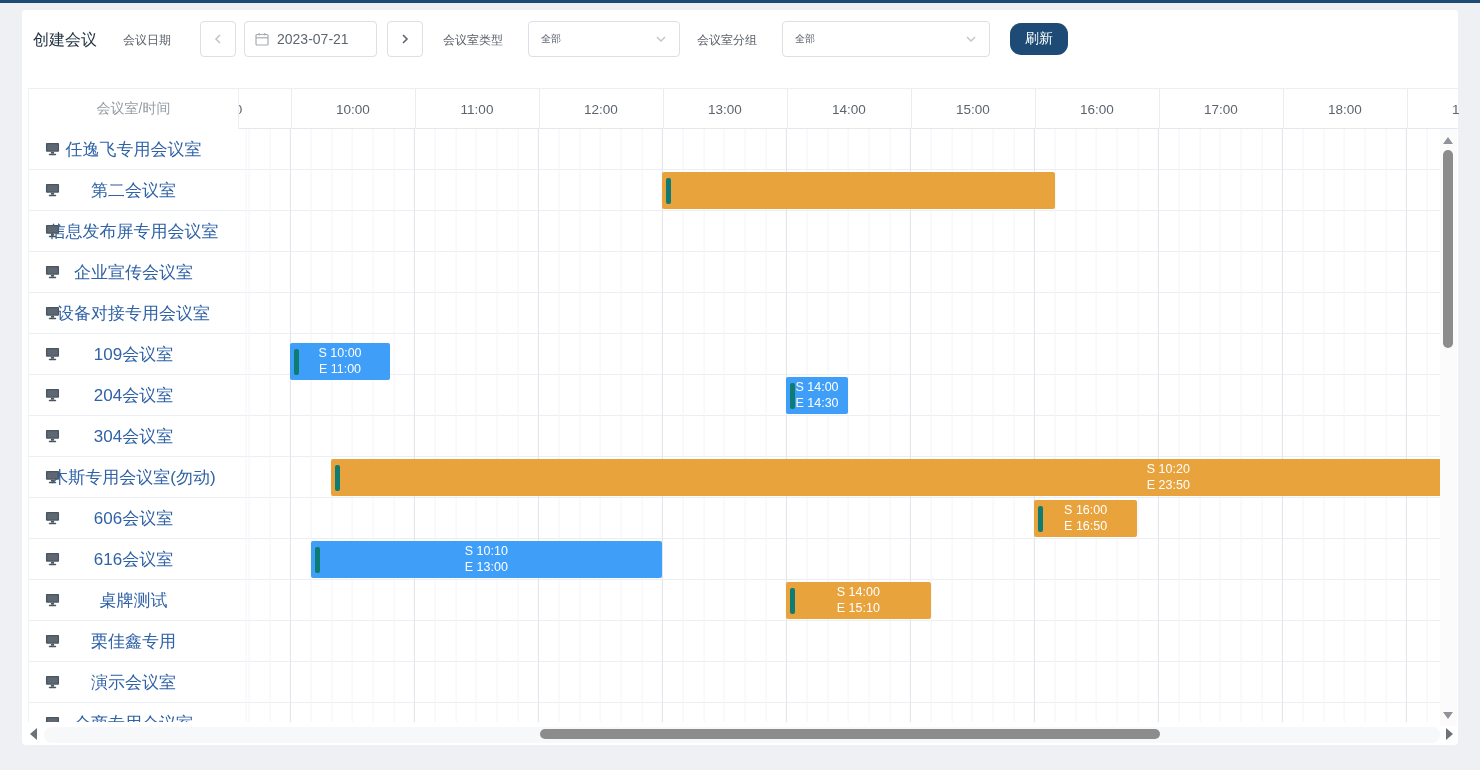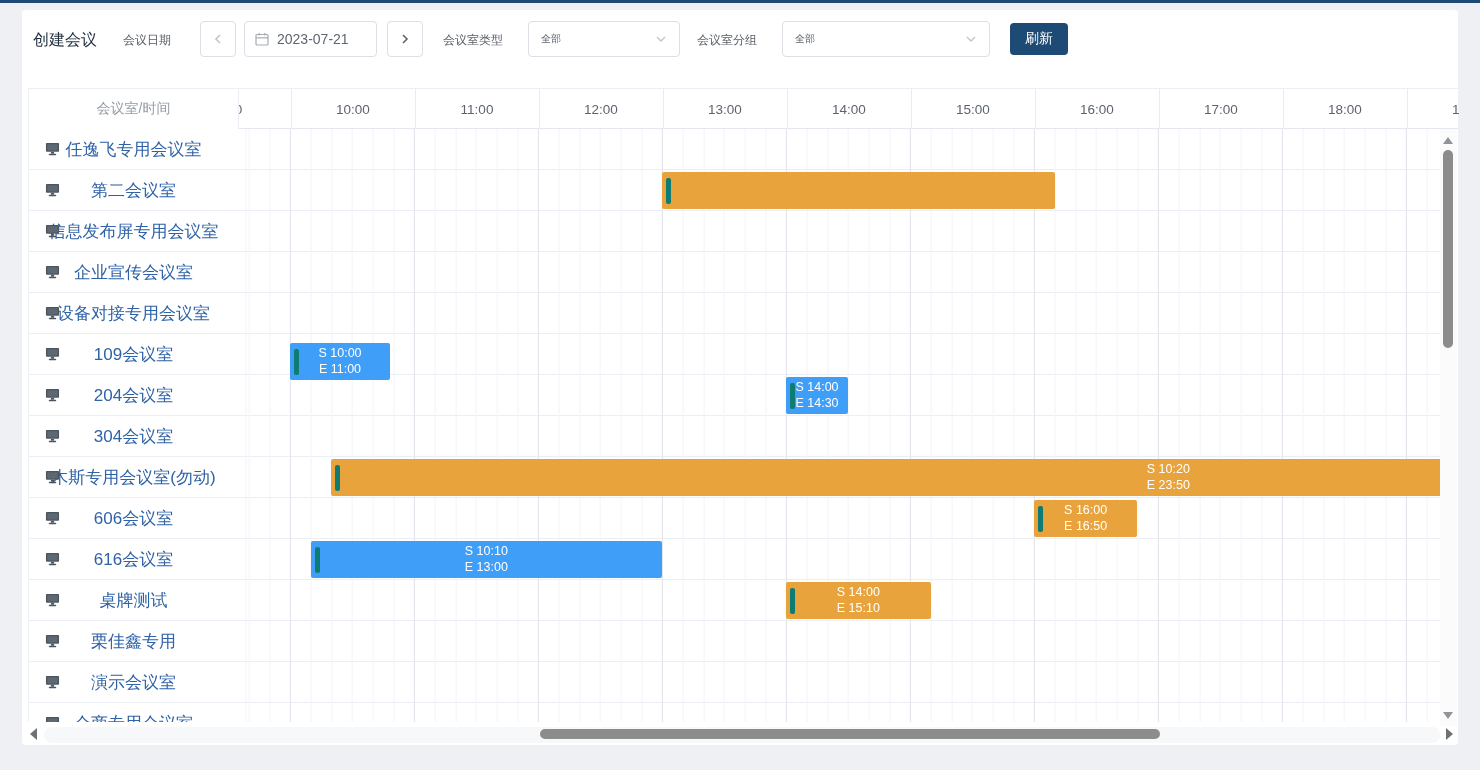--- a/index.html
+++ b/index.html
@@ -13,21 +13,21 @@
   .tb-text { position:absolute; font-size:12px; color:#5a6068; white-space:nowrap; }
   .title { position:absolute; left:33px; top:30px; font-size:16px; color:#1f2d3d; font-weight:500; cursor:pointer; }
   .ctl { position:absolute; top:21px; height:36px; background:#fff; border:1px solid #dcdfe6; border-radius:4px; display:flex; align-items:center; }
   .btn-step { width:36px; justify-content:center; cursor:pointer; }
   .chev { width:10px; height:10px; }
   .datebox { left:244px; width:133px; padding:4px 10px; cursor:pointer; }
   .datebox .val { font-size:14px; color:#5f6670; margin-left:8px; }
   .selbox { padding:0 12px; cursor:pointer; justify-content:space-between; }
   .selbox .val { font-size:10px; color:#5f6670; }
   .refresh { position:absolute; left:1010px; top:23px; height:32px; padding:0 15px; background:#1d4b75; color:#fff;
-             font-size:14px; border:none; border-radius:4px; cursor:pointer; display:flex; align-items:center; }
+             font-size:14px; border:none; border-radius:11px; cursor:pointer; display:flex; align-items:center; }
 
   
   .sched-header { position:absolute; left:28px; top:88px; width:1430px; height:41px; border-top:1px solid #ebeef5; border-bottom:1px solid #e4e7ee; border-left:1px solid #f0f1f5; }
   .corner { position:absolute; left:0; top:0; width:210px; height:40px; border-right:1px solid #ebeef5; background:#fff;
             display:flex; align-items:center; justify-content:center; font-size:14px; color:#959ba3; z-index:3; }
   .hours-viewport { position:absolute; left:210px; top:0; width:1220px; height:40px; overflow:hidden;
      background-image: repeating-linear-gradient(to right, #e9ecf2 0 1px, transparent 1px 124px);
      background-position: 52px 0; }
   .hour-label { position:absolute; top:0; width:124px; height:40px; display:flex; align-items:center; justify-content:center;
                 font-size:13.5px; color:#5d646e; font-weight:500; }

